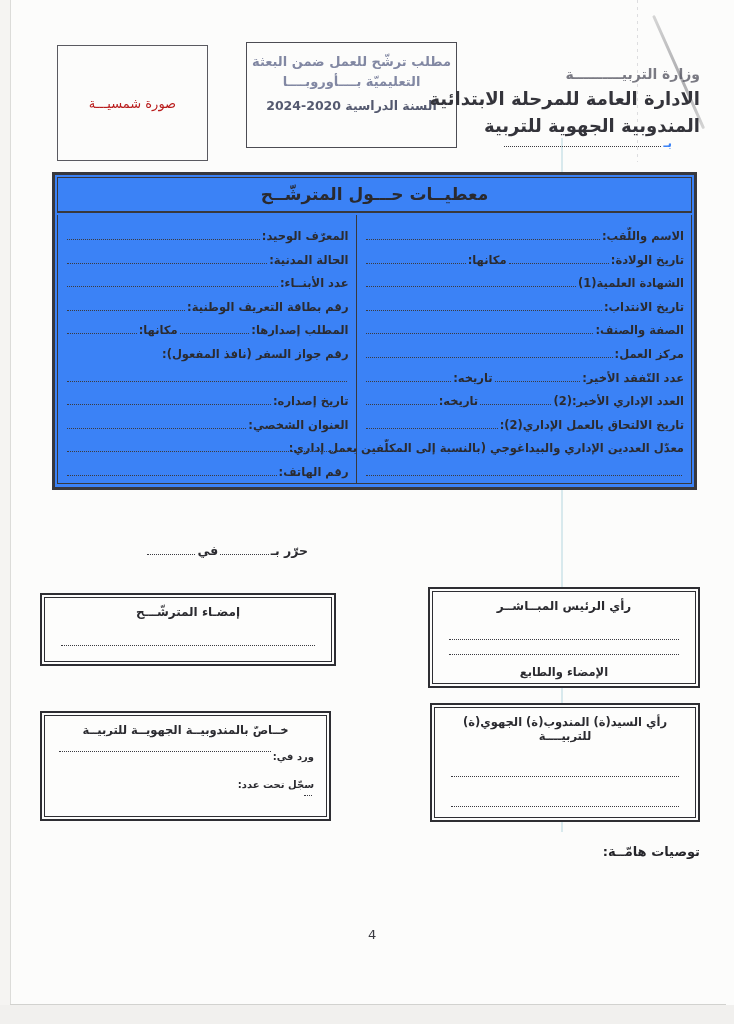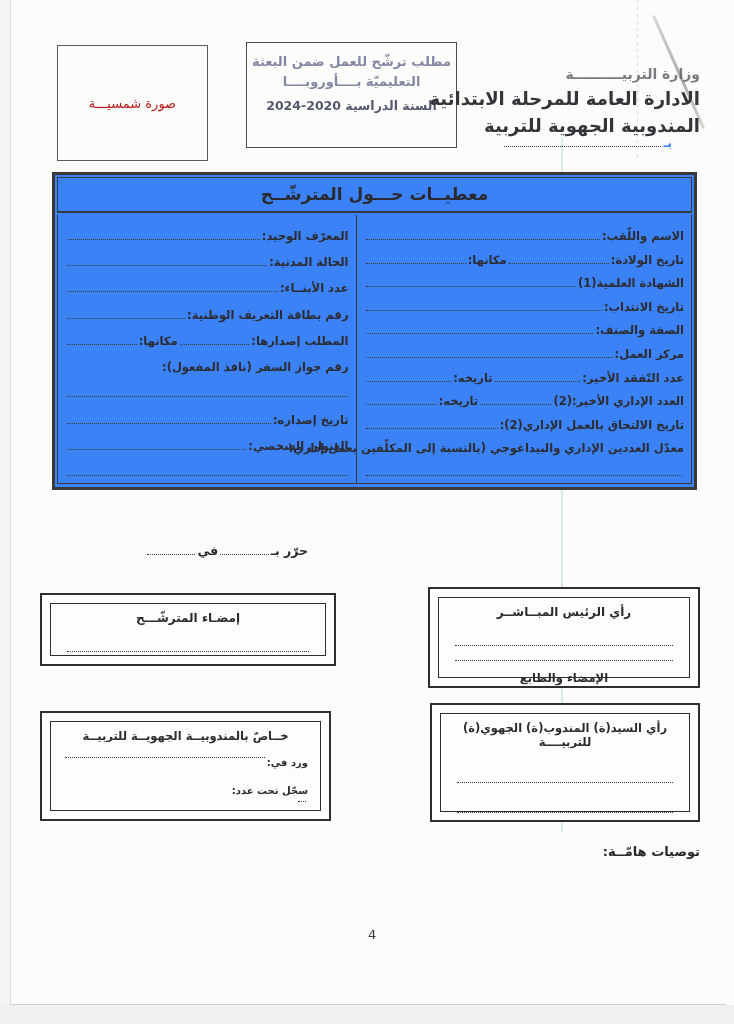--- a/index.html
+++ b/index.html
@@ -48,21 +48,21 @@
   .col-left{width:47%;}
   .frow{display:flex;direction:rtl;align-items:flex-end;height:23px;font-size:11.5px;font-weight:600;color:#2b2b30;}
   .flabel{white-space:nowrap;}
   
   .footnotes{position:absolute;left:52px;top:497px;width:645px;direction:rtl;text-align:right;
     font-size:10.5px;font-weight:700;color:#2e2e34;line-height:1.55;}
   .footnote2{margin-top:3px;}
   .issued-line{position:absolute;left:145px;top:543px;width:163px;direction:rtl;display:flex;align-items:flex-end;
     font-size:12.5px;font-weight:700;color:#2b2b30;}
   
-  .sigbox{position:absolute;border:2px solid #2e2e33;padding:8px;background:#fdfdfc;box-sizing:border-box;}
+  .sigbox{position:absolute;border:2px solid #2e2e33;padding:2px;background:#fdfdfc;box-sizing:border-box;}
   .sigbox-inner{border:1px solid #2e2e33;width:100%;height:100%;box-sizing:border-box;
     padding:7px 12px;direction:rtl;}
   .sig-title{text-align:center;font-size:12px;font-weight:700;color:#2b2b30;}
   .sigline{border-bottom:1.6px dotted #3b3b41;height:1px;margin:0 4px;}
   .sig-footer{text-align:center;font-size:11.5px;font-weight:700;color:#2b2b30;margin-top:10px;}
   .box-candidate{left:40px;top:593px;width:296px;height:73px;}
   .box-supervisor{left:428px;top:587px;width:272px;height:101px;}
   .box-delegation{left:40px;top:711px;width:291px;height:110px;}
   .box-delegate{left:430px;top:703px;width:270px;height:119px;}
   .sigrow{display:flex;direction:rtl;align-items:flex-start;font-size:10px;font-weight:700;color:#2b2b30;height:20px;}
@@ -213,20 +213,25 @@
           <div class="frow">
           <span class="flabel">العنوان الشخصي:</span>
           <span class="dots"></span>
 
         </div>
           <div class="frow">
           <span class="flabel"></span>
           <span class="dots"></span>
 
         </div>
+          <div class="frow">
+          <span class="flabel">رقم الهاتف:</span>
+          <span class="dots"></span>
+
+        </div>
         </div>
     </div>
   </div>
 
 
   <div class="issued-line">
     <span>حرّر بـ</span>
     <span class="dots"></span>
     <span>في</span>
     <span class="dots"></span>

